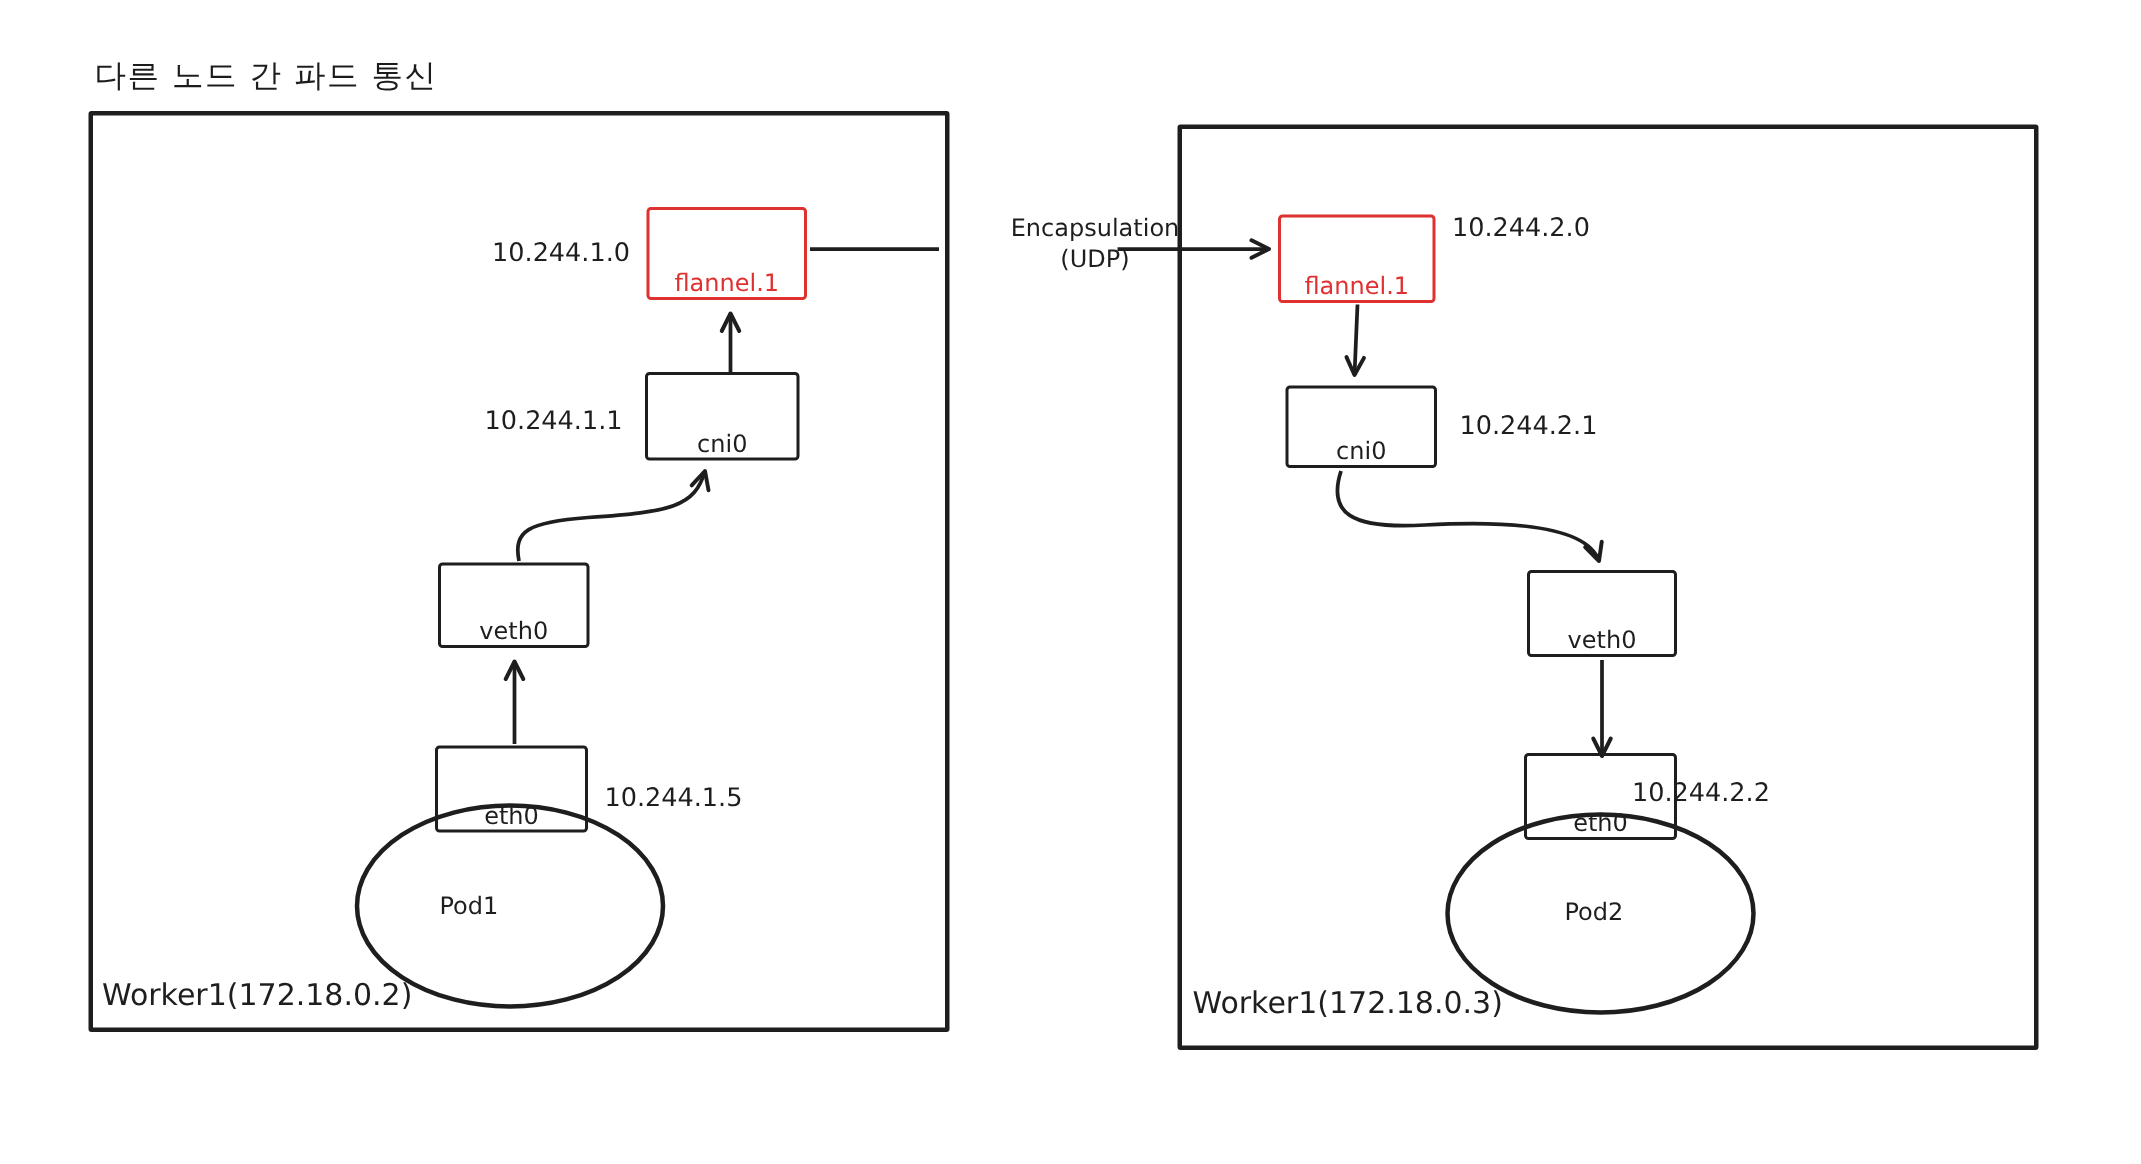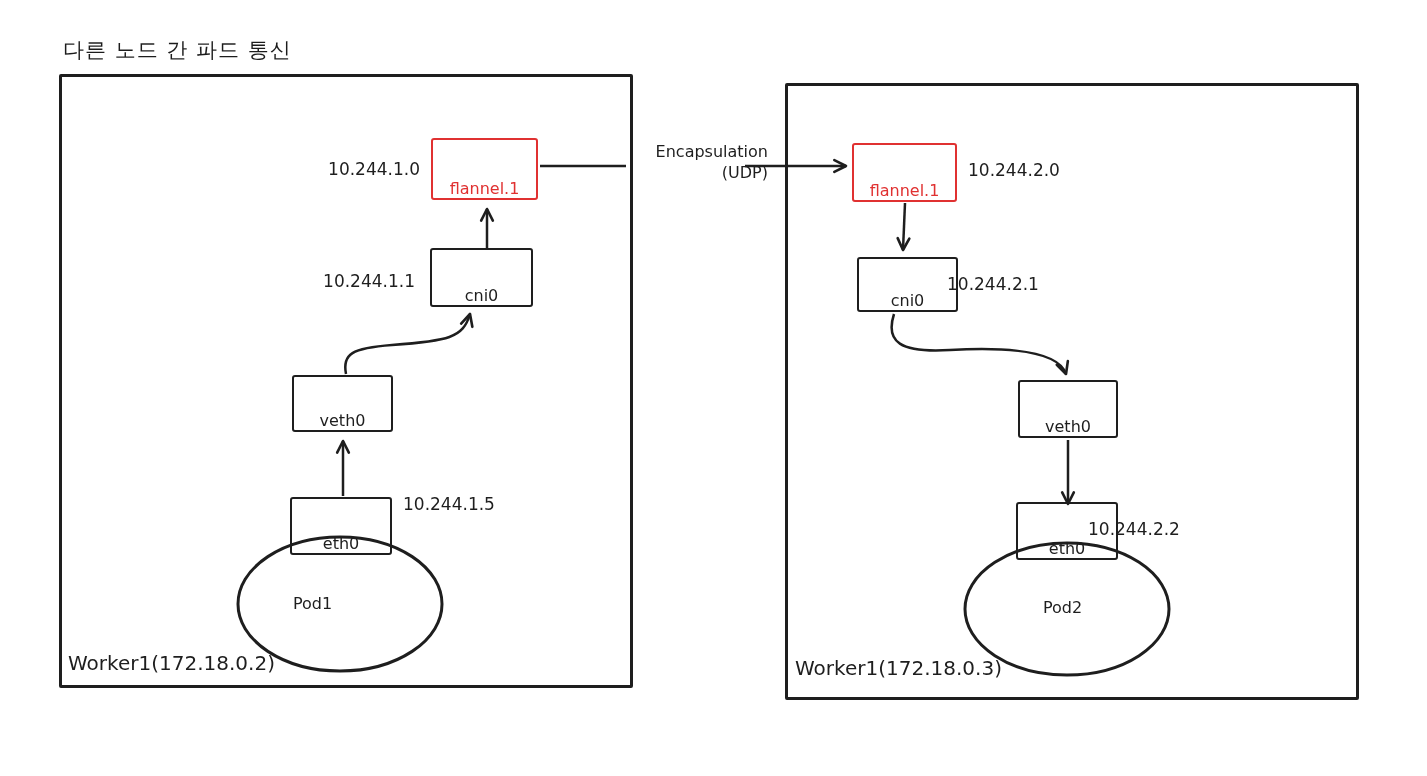--- a/index.html
+++ b/index.html
@@ -29,22 +29,22 @@
     position:absolute;border:2.5px solid var(--stroke);border-radius:3px;
     display:flex;align-items:flex-end;justify-content:center;
     font-size:16px;background:transparent;white-space:nowrap;
   }
   .box.red{border-color:var(--accent-red);color:var(--accent-red);}
   .ip{position:absolute;font-size:17px;white-space:nowrap;}
   .ip.right-align{text-align:right;}
   .worker-label{position:absolute;font-size:20px;white-space:nowrap;}
   .pod-label{position:absolute;width:100px;text-align:left;font-size:16px;}
   .enc-label{
-    position:absolute;left:628px;top:141px;width:140px;
-    text-align:right;font-size:16px;line-height:21px;background:transparent;
+    position:absolute;left:660px;top:141px;width:140px;
+    text-align:center;font-size:16px;line-height:21px;background:transparent;
   }
 </style>
 </head>
 <body>
 
 <div class="canvas">
 
   <div class="title">다른 노드 간 파드 통신</div>
 
   <svg class="layer" viewBox="0 0 1427 776">
@@ -82,40 +82,40 @@
   </div>
   <div class="ip right-align" style="left:320px;top:271px;width:95px">10.244.1.1</div>
 
   <div class="box" style="left:292px;top:375px;width:101px;height:57px">
     <span>veth0</span>
   </div>
 
   <div class="box" style="left:290px;top:497px;width:102px;height:58px">
     <span>eth0</span>
   </div>
-  <div class="ip" style="left:403px;top:494px">10.244.1.5</div>
+  <div class="ip" style="left:403px;top:522px">10.244.1.5</div>
 
   <div class="pod-label" style="left:293px;top:594px">Pod1</div>
 
   <div class="worker-label" style="left:68px;top:651px">Worker1(172.18.0.2)</div>
 
   <div class="enc-label">
     <div>Encapsulation</div>
     <div>(UDP)</div>
   </div>
 
   <div class="box red" style="left:852px;top:143px;width:105px;height:59px">
     <span>flannel.1</span>
   </div>
-  <div class="ip" style="left:968px;top:160px">10.244.2.0</div>
+  <div class="ip" style="left:968px;top:142px">10.244.2.0</div>
 
   <div class="box" style="left:857px;top:257px;width:101px;height:55px">
     <span>cni0</span>
   </div>
-  <div class="ip" style="left:947px;top:274px">10.244.2.1</div>
+  <div class="ip" style="left:973px;top:274px">10.244.2.1</div>
 
   <div class="box" style="left:1018px;top:380px;width:100px;height:58px">
     <span>veth0</span>
   </div>
 
   <div class="box" style="left:1016px;top:502px;width:102px;height:58px">
     <span>eth0</span>
   </div>
   <div class="ip" style="left:1088px;top:519px">10.244.2.2</div>
 

